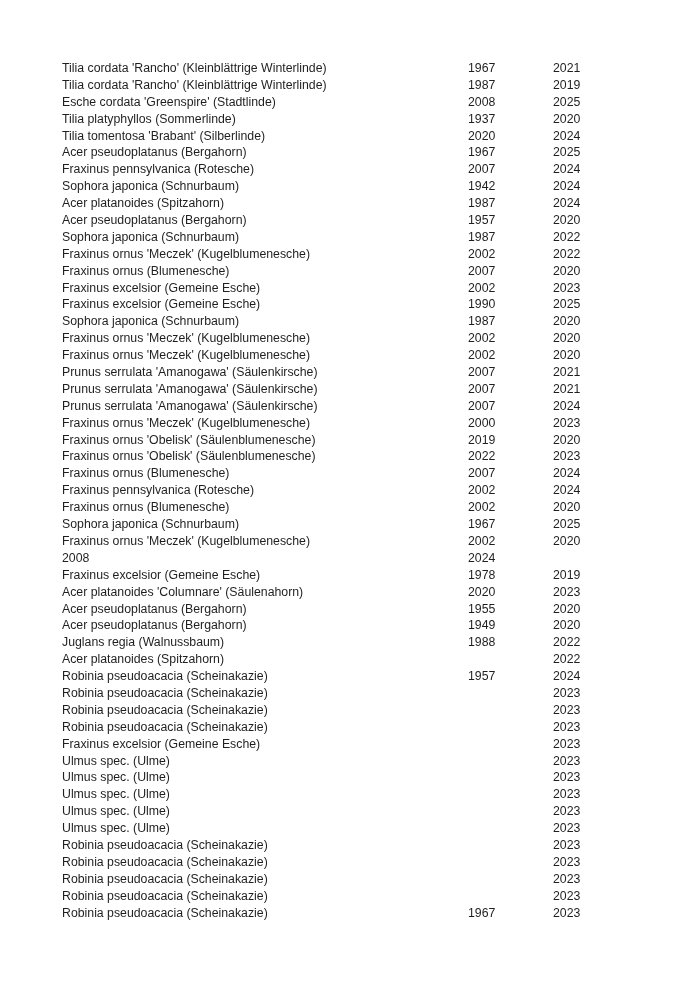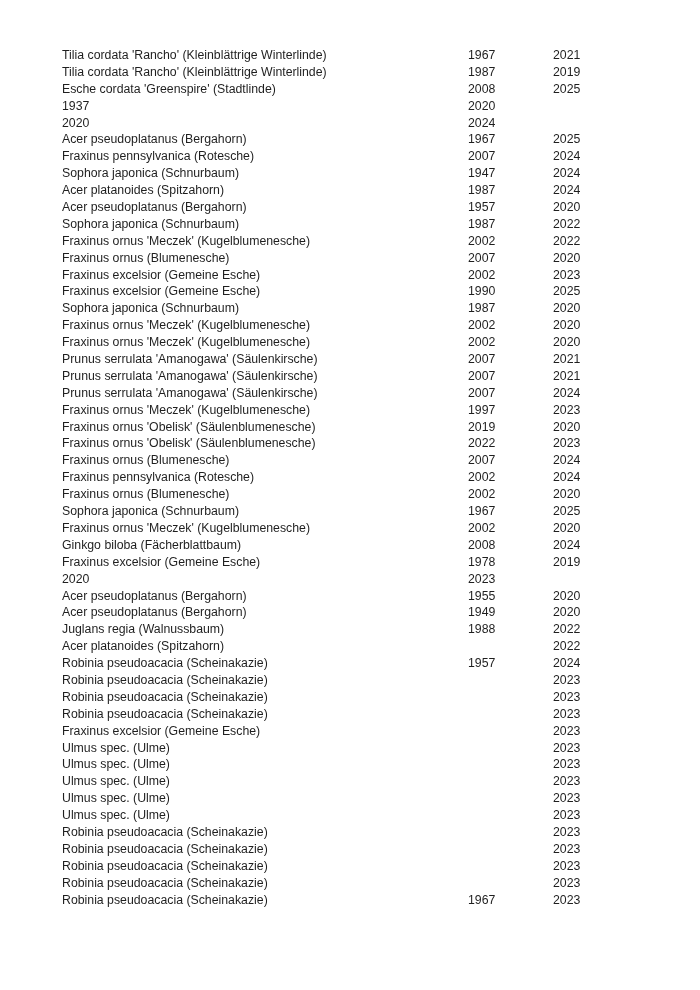--- a/index.html
+++ b/index.html
@@ -11,21 +11,21 @@
     overflow: hidden;
   }
   .page {
     position: relative;
     width: 700px;
     height: 990px;
     background: #ffffff;
   }
   .tree-table {
     position: absolute;
-    top: 47px;
+    top: 60px;
     left: 62px;
     right: 60px;
   }
   .row {
     display: grid;
     grid-template-columns: 406px 85px auto;
     align-items: baseline;
     height: 16.9px;
     line-height: 16.9px;
   }
@@ -55,44 +55,46 @@
     <div class="cell year">2019</div>
   </div>
 
   <div class="row">
     <div class="cell name">Esche cordata 'Greenspire' (Stadtlinde)</div>
     <div class="cell year">2008</div>
     <div class="cell year">2025</div>
   </div>
 
   <div class="row">
+    <div class="cell name">Tilia platyphyllos (Sommerlinde)</div>
     <div class="cell year">1937</div>
     <div class="cell year">2020</div>
   </div>
 
   <div class="row">
+    <div class="cell name">Tilia tomentosa 'Brabant' (Silberlinde)</div>
     <div class="cell year">2020</div>
     <div class="cell year">2024</div>
   </div>
 
   <div class="row">
     <div class="cell name">Acer pseudoplatanus (Bergahorn)</div>
     <div class="cell year">1967</div>
     <div class="cell year">2025</div>
   </div>
 
   <div class="row">
     <div class="cell name">Fraxinus pennsylvanica (Rotesche)</div>
     <div class="cell year">2007</div>
     <div class="cell year">2024</div>
   </div>
 
   <div class="row">
     <div class="cell name">Sophora japonica (Schnurbaum)</div>
-    <div class="cell year">1947</div>
+    <div class="cell year">1942</div>
     <div class="cell year">2024</div>
   </div>
 
   <div class="row">
     <div class="cell name">Acer platanoides (Spitzahorn)</div>
     <div class="cell year">1987</div>
     <div class="cell year">2024</div>
   </div>
 
   <div class="row">
@@ -162,21 +164,21 @@
   </div>
 
   <div class="row">
     <div class="cell name">Prunus serrulata 'Amanogawa' (Säulenkirsche)</div>
     <div class="cell year">2007</div>
     <div class="cell year">2024</div>
   </div>
 
   <div class="row">
     <div class="cell name">Fraxinus ornus 'Meczek' (Kugelblumenesche)</div>
-    <div class="cell year">1997</div>
+    <div class="cell year">2000</div>
     <div class="cell year">2023</div>
   </div>
 
   <div class="row">
     <div class="cell name">Fraxinus ornus 'Obelisk' (Säulenblumenesche)</div>
     <div class="cell year">2019</div>
     <div class="cell year">2020</div>
   </div>
 
   <div class="row">
@@ -209,32 +211,32 @@
     <div class="cell year">2025</div>
   </div>
 
   <div class="row">
     <div class="cell name">Fraxinus ornus 'Meczek' (Kugelblumenesche)</div>
     <div class="cell year">2002</div>
     <div class="cell year">2020</div>
   </div>
 
   <div class="row">
-    <div class="cell name">Ginkgo biloba (Fächerblattbaum)</div>
     <div class="cell year">2008</div>
     <div class="cell year">2024</div>
   </div>
 
   <div class="row">
     <div class="cell name">Fraxinus excelsior (Gemeine Esche)</div>
     <div class="cell year">1978</div>
     <div class="cell year">2019</div>
   </div>
 
   <div class="row">
+    <div class="cell name">Acer platanoides 'Columnare' (Säulenahorn)</div>
     <div class="cell year">2020</div>
     <div class="cell year">2023</div>
   </div>
 
   <div class="row">
     <div class="cell name">Acer pseudoplatanus (Bergahorn)</div>
     <div class="cell year">1955</div>
     <div class="cell year">2020</div>
   </div>
 

